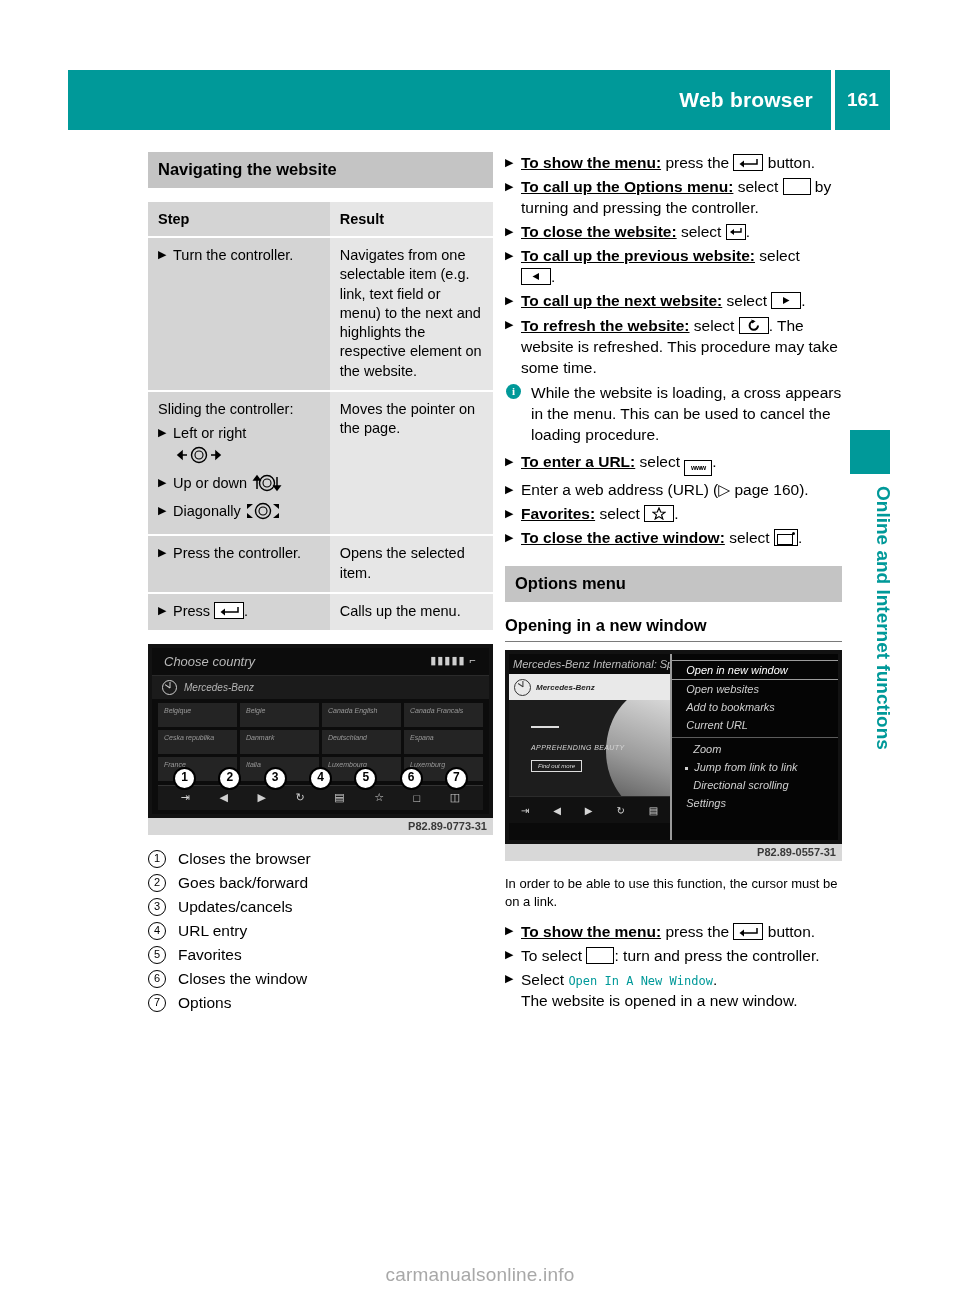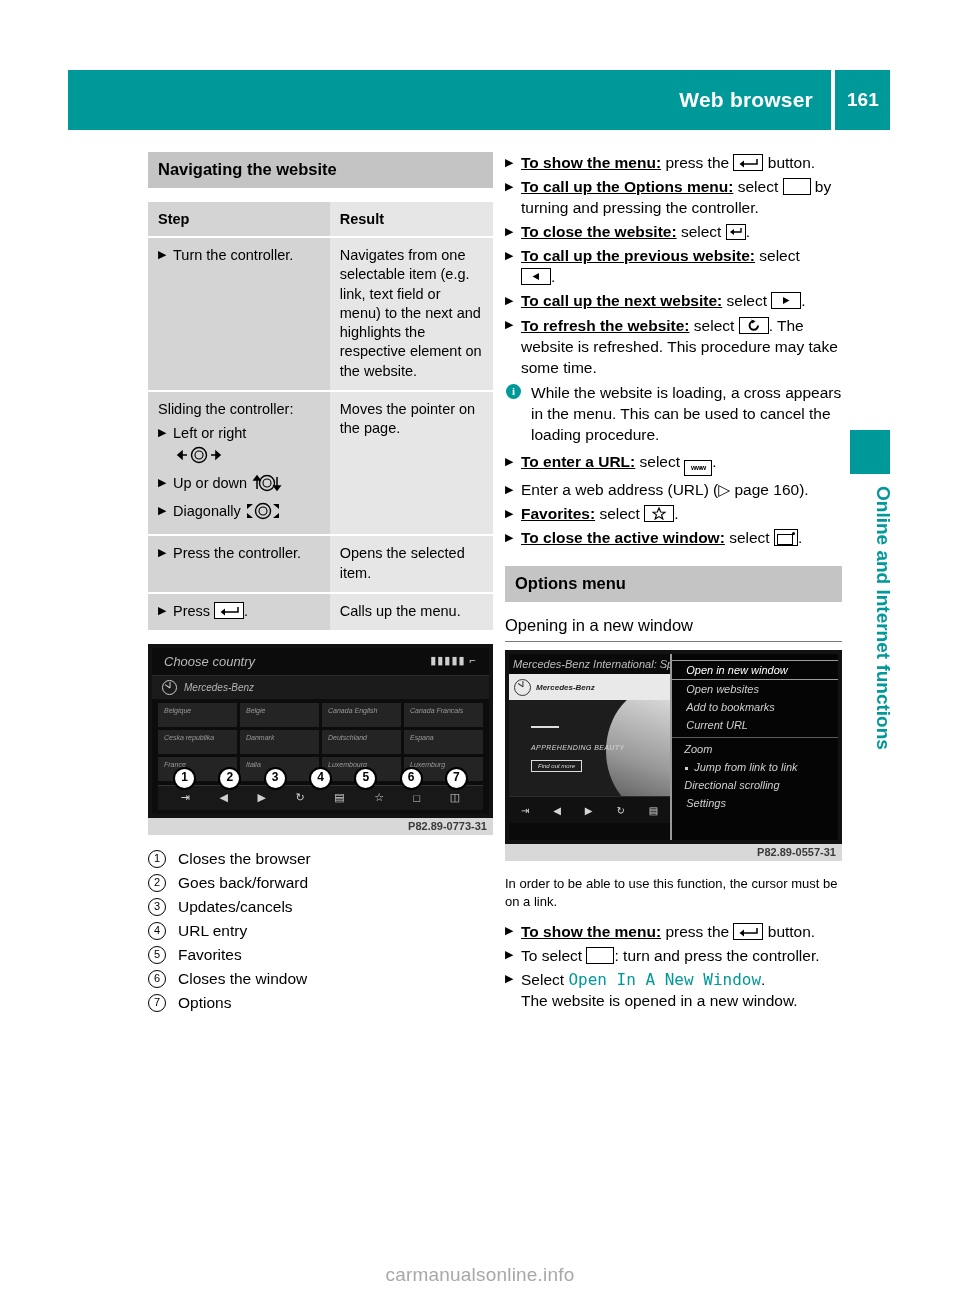--- a/index.html
+++ b/index.html
@@ -80,21 +80,21 @@
     font-size: 16.5px;
     font-weight: bold;
     padding: 8px 10px 9px 10px;
     box-sizing: border-box;
     line-height: 1.15;
   }
 
   
   .sub-head {
     font-size: 16.5px;
-    font-weight: normal;
+    font-weight: bold;
     padding: 14px 0 6px 0;
     border-bottom: 1.5px solid #7a7a7a;
     margin-bottom: 0;
   }
 
   
   table.steps {
     border-collapse: collapse;
     width: 100%;
     margin-top: 14px;
@@ -364,32 +364,32 @@
   ul.om-menu li {
     color: #cfcfcf; font-style: italic; font-size: 11px;
     padding: 3px 8px 3px 14px; white-space: nowrap;
   }
   ul.om-menu li.sel {
     color: #ffffff;
     border-top: 1px solid #9c9c9c;
     border-bottom: 1px solid #9c9c9c;
   }
   ul.om-menu li.divider-top { border-top: 1px solid #5c5c5c; margin-top: 3px; padding-top: 5px; }
-  ul.om-menu li.indent { padding-left: 12px; }
+  ul.om-menu li.indent { padding-left: 21px; }
   ul.om-menu li.bulleted { padding-left: 22px; position: relative; }
   ul.om-menu li.bulleted::before {
     content: ""; position: absolute; left: 13px; top: 9px;
     width: 3px; height: 3px; background: #cfcfcf;
   }
 
   
   .cmd {
     color: #009999;
     font-family: "DejaVu Sans Mono", monospace;
-    font-size: 16px;
+    font-size: 12px;
   }
 
   
   .vtab-square {
     position: absolute;
     left: 850px; top: 430px;
     width: 40px; height: 44px;
     background: #009999;
   }
   .vtab-text {

